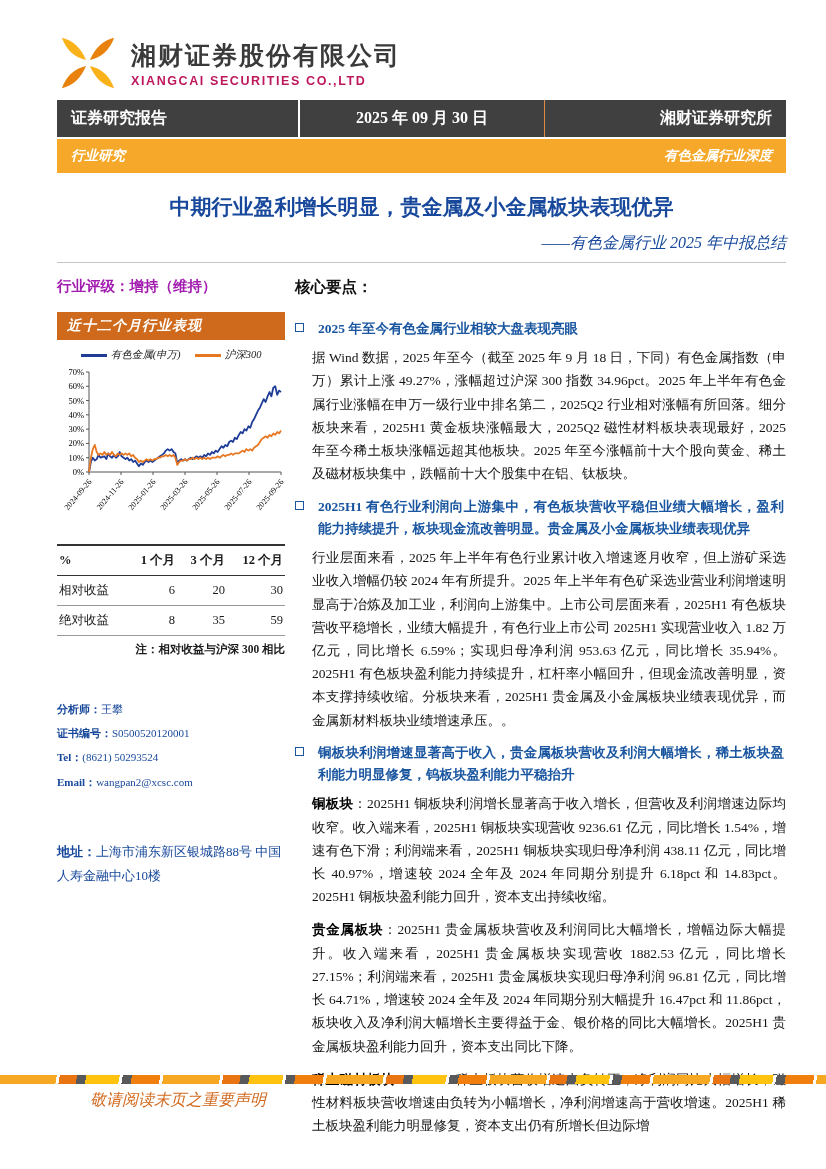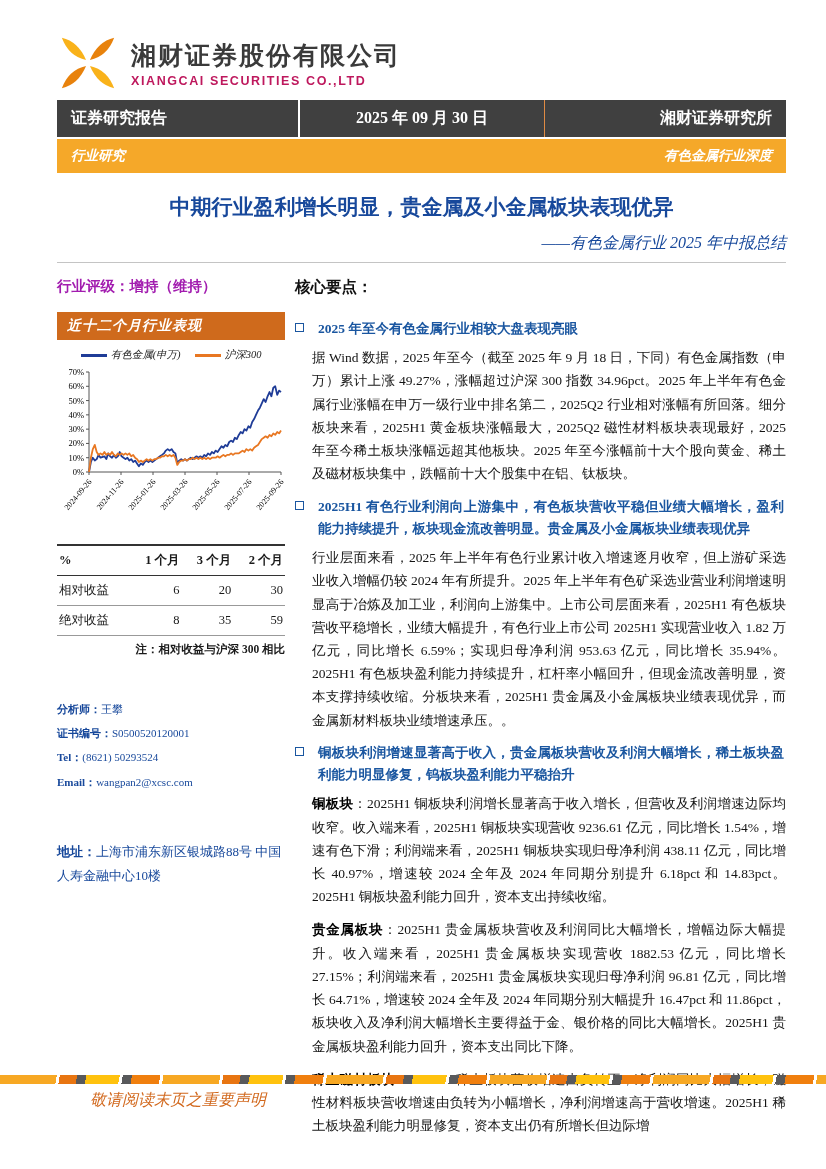--- a/index.html
+++ b/index.html
@@ -201,21 +201,21 @@
               <polyline points="32.0,108.0 33.9,93.7 35.8,85.1 37.8,80.9 39.7,88.0 41.6,90.9 43.5,89.4 45.4,90.9 47.4,88.0 49.3,90.9 51.2,89.4 53.1,90.9 55.0,88.0 57.0,90.9 58.9,92.3 60.8,89.4 62.7,90.9 64.6,89.4 66.6,90.9 68.5,89.4 70.4,90.9 72.3,89.4 74.2,92.3 76.2,90.9 78.1,93.7 80.0,95.1 81.9,98.0 83.8,96.6 85.8,98.0 87.7,96.6 89.6,95.1 91.5,96.6 93.4,95.1 95.4,96.6 97.3,95.1 99.2,95.1 101.1,93.7 103.0,93.7 105.0,92.3 106.9,92.3 108.8,90.9 110.7,92.3 112.6,90.9 114.6,92.3 116.5,90.9 118.4,93.7 120.3,100.9 122.2,98.0 124.2,96.6 126.1,96.6 128.0,95.1 129.9,96.6 131.8,95.1 133.8,95.1 135.7,93.7 137.6,95.1 139.5,93.7 141.4,95.1 143.4,93.7 145.3,95.1 147.2,93.7 149.1,95.1 151.0,93.7 153.0,95.1 154.9,93.7 156.8,93.7 158.7,93.7 160.6,92.3 162.6,93.7 164.5,92.3 166.4,90.9 168.3,92.3 170.2,90.9 172.2,90.9 174.1,89.4 176.0,90.9 177.9,89.4 179.8,89.4 181.8,89.4 183.7,88.0 185.6,86.6 187.5,88.0 189.4,85.1 191.4,86.6 193.3,85.1 195.2,86.6 197.1,83.7 199.0,82.3 201.0,80.9 202.9,78.0 204.8,75.1 206.7,73.7 208.6,72.3 210.6,73.7 212.5,70.9 214.4,72.3 216.3,69.4 218.2,70.9 220.2,68.0 222.1,69.4 224.0,66.6" fill="none" stroke="#e87722" stroke-width="1.8" stroke-linejoin="round"></polyline>
             </svg>
         </div>
 
         <table class="perf-table">
           <thead>
             <tr>
               <th class="lab">%</th>
               <th class="num">1 个月</th>
               <th class="num">3 个月</th>
-              <th class="num">2 个月</th>
+              <th class="num">12 个月</th>
             </tr>
           </thead>
           <tbody>
             <tr>
               <td class="lab">相对收益</td>
               <td class="num">6</td>
               <td class="num">20</td>
               <td class="num">30</td>
             </tr>
             <tr>

